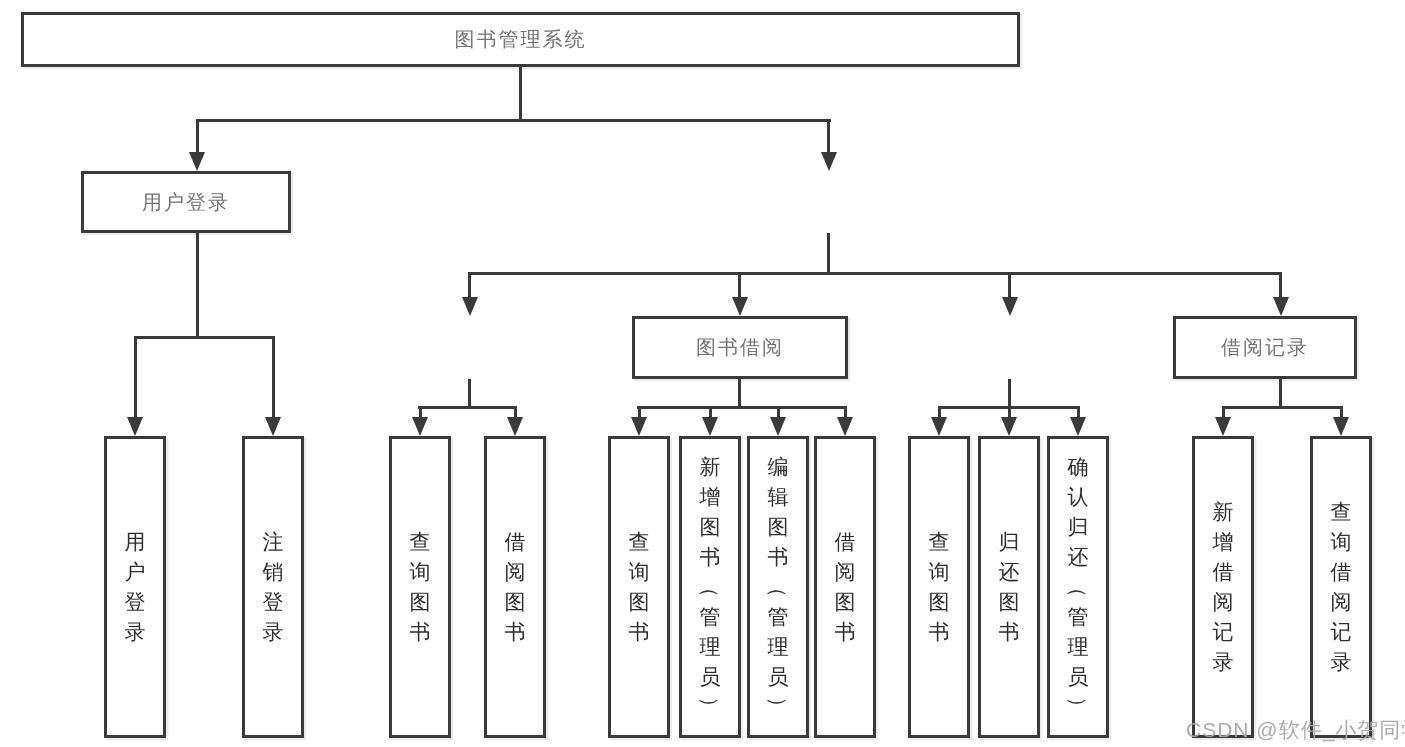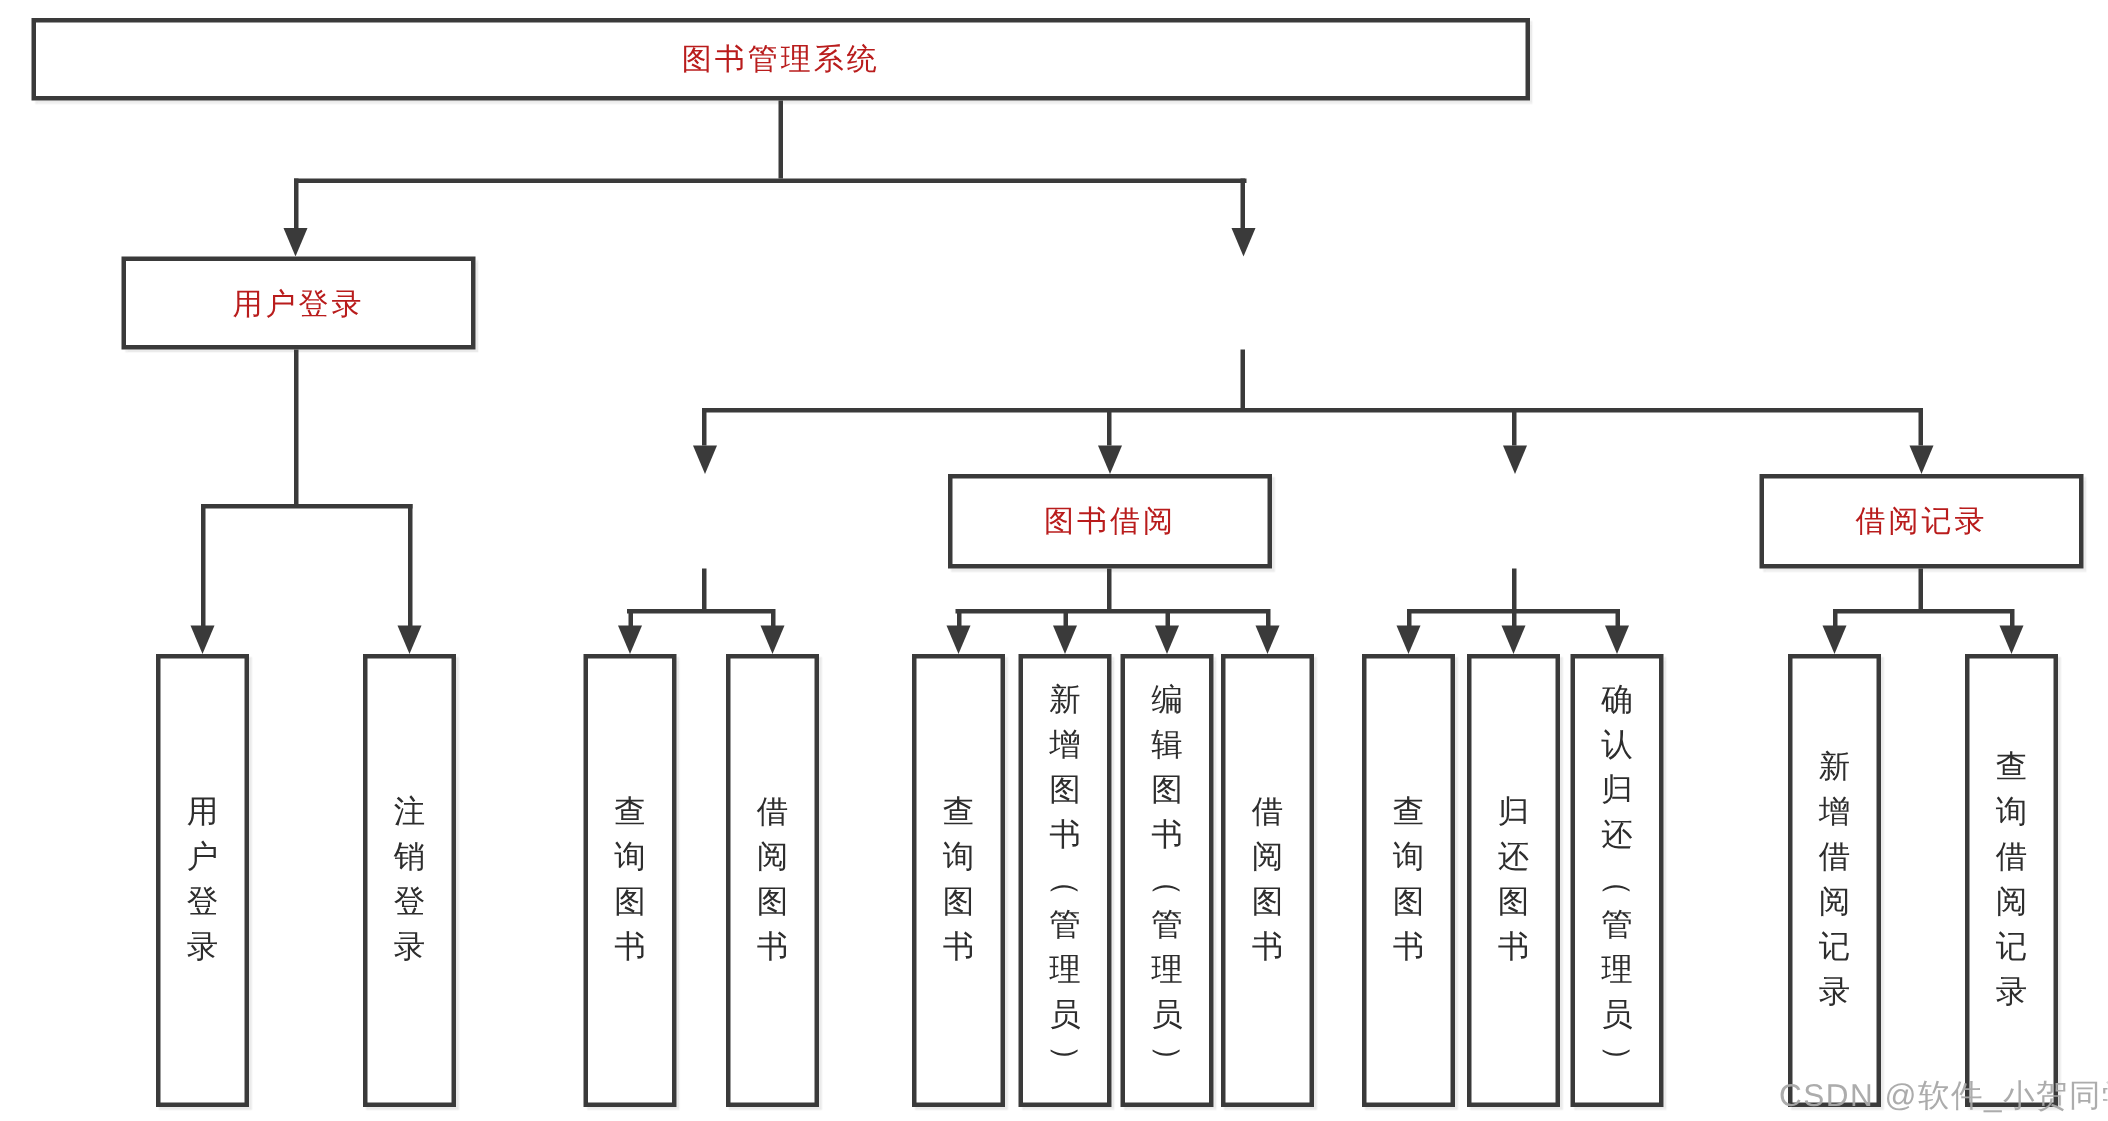--- a/index.html
+++ b/index.html
@@ -3,21 +3,21 @@
 <meta charset="utf-8">
 <style>
   html,body{margin:0;padding:0;background:#ffffff;}
   body{width:1405px;height:747px;position:relative;overflow:hidden;
        font-family:"Liberation Sans","DejaVu Sans",sans-serif;color:#2d2d2d;}
   .canvas{position:absolute;left:0;top:0;width:1405px;height:747px;background:#ffffff;}
 
   
   .box{position:absolute;background:#fff;border:3px solid #3a3a3a;box-sizing:border-box;
        display:flex;align-items:center;justify-content:center;
-       font-size:20px;letter-spacing:2px;color:#b91c1c;
+       font-size:20px;letter-spacing:2px;color:#737373;
        box-shadow:2px 2px 1px rgba(0,0,0,0.08);}
   .vbox{position:absolute;background:#fff;border:3px solid #3a3a3a;box-sizing:border-box;
         display:flex;flex-direction:column;align-items:center;justify-content:center;
         color:#2d2d2d;box-shadow:2px 2px 1px rgba(0,0,0,0.08);}
   .vbox .ch{display:block;height:30px;line-height:30px;width:100%;
             text-align:center;font-size:21px;}
   .vbox .ch.rot{transform:rotate(90deg);}
 
   
   .hline{position:absolute;height:3px;background:#3a3a3a;}
@@ -36,42 +36,42 @@
 
   <div class="box" style="left:21px;top:12px;width:999px;height:55px;">图书管理系统</div>
 
   <div class="vline" style="left:519px;top:67px;height:52px;"></div>
   <div class="hline" style="left:196px;top:119px;width:635px;"></div>
   <div class="vline" style="left:196px;top:119px;height:34px;"></div>
   <div class="arrow" style="left:189px;top:152px;"></div>
   <div class="vline" style="left:827px;top:119px;height:34px;"></div>
   <div class="arrow" style="left:821px;top:152px;"></div>
 
-  <div class="box" style="left:81px;top:171px;width:236px;height:62px;">用户登录</div>
+  <div class="box" style="left:81px;top:171px;width:210px;height:62px;">用户登录</div>
 
   <div class="vline" style="left:196px;top:233px;height:103px;"></div>
   <div class="hline" style="left:134px;top:336px;width:141px;"></div>
   <div class="vline" style="left:134px;top:336px;height:82px;"></div>
   <div class="arrow" style="left:127px;top:417px;"></div>
   <div class="vline" style="left:272px;top:336px;height:82px;"></div>
   <div class="arrow" style="left:265px;top:417px;"></div>
 
   <div class="vline" style="left:827px;top:233px;height:39px;"></div>
   <div class="hline" style="left:468px;top:272px;width:814px;"></div>
   <div class="vline" style="left:468px;top:272px;height:25px;"></div>
   <div class="arrow" style="left:462px;top:297px;"></div>
   <div class="vline" style="left:738px;top:272px;height:25px;"></div>
   <div class="arrow" style="left:732px;top:297px;"></div>
   <div class="vline" style="left:1008px;top:272px;height:25px;"></div>
   <div class="arrow" style="left:1002px;top:297px;"></div>
   <div class="vline" style="left:1279px;top:272px;height:25px;"></div>
   <div class="arrow" style="left:1273px;top:297px;"></div>
 
   <div class="box" style="left:632px;top:316px;width:216px;height:63px;">图书借阅</div>
-  <div class="box" style="left:1173px;top:316px;width:216px;height:63px;">借阅记录</div>
+  <div class="box" style="left:1173px;top:316px;width:184px;height:63px;">借阅记录</div>
 
   <div class="vline" style="left:468px;top:379px;height:27px;"></div>
   <div class="hline" style="left:418px;top:406px;width:98px;"></div>
   <div class="vline" style="left:419px;top:406px;height:12px;"></div>
   <div class="arrow" style="left:412px;top:417px;"></div>
   <div class="vline" style="left:514px;top:406px;height:12px;"></div>
   <div class="arrow" style="left:507px;top:417px;"></div>
 
   <div class="vline" style="left:738px;top:379px;height:27px;"></div>
   <div class="hline" style="left:637px;top:406px;width:209px;"></div>

